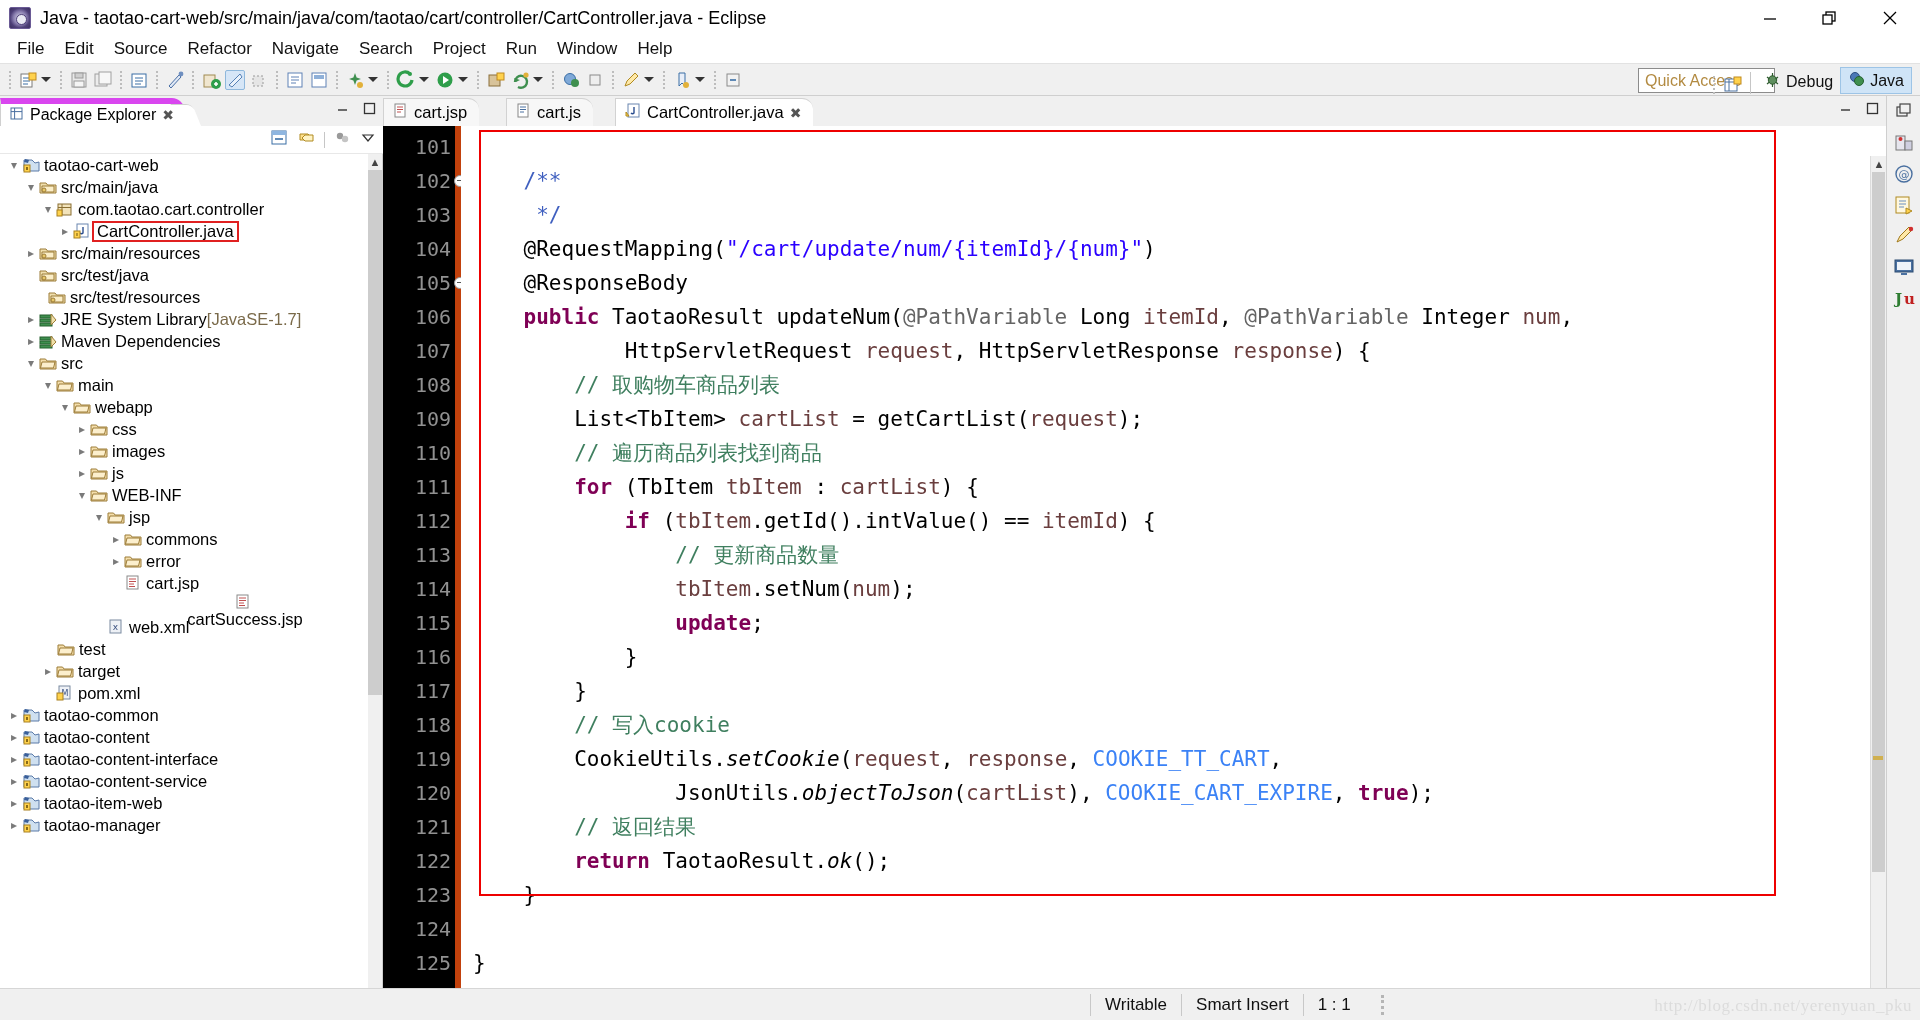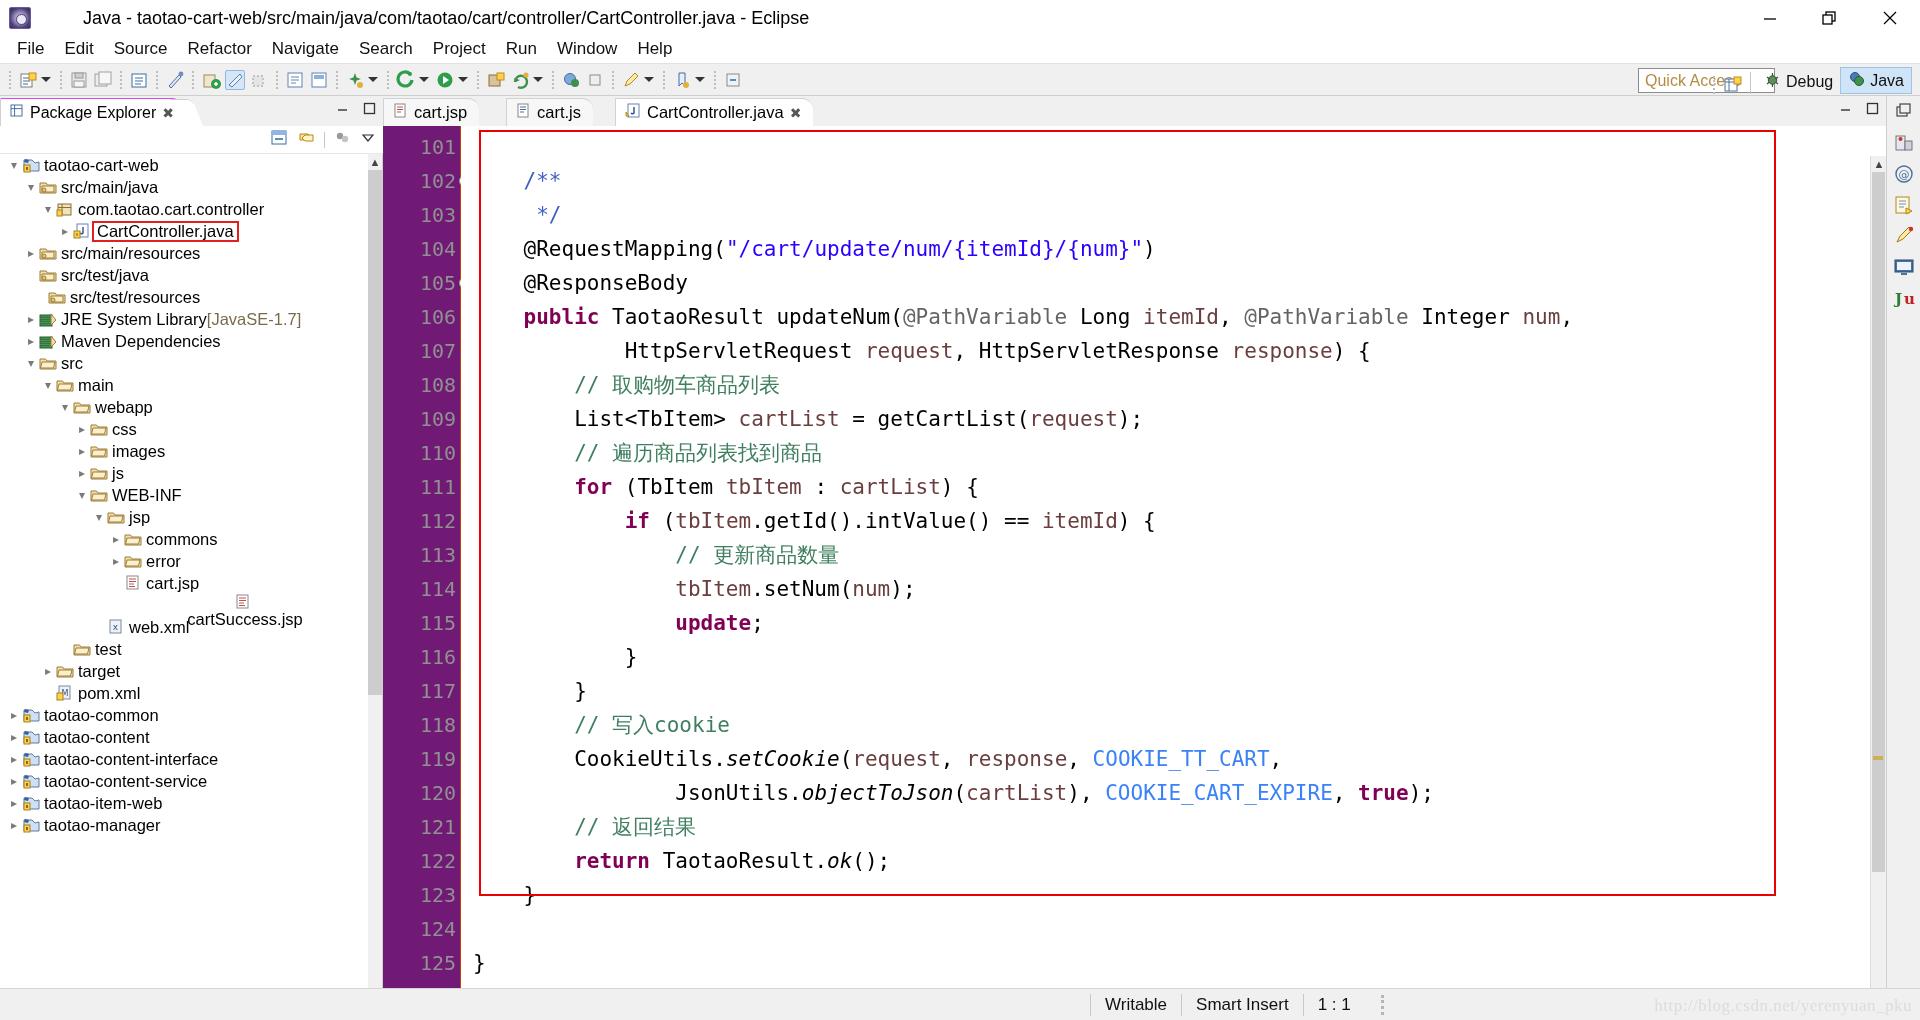--- a/index.html
+++ b/index.html
@@ -9,21 +9,20 @@
     background: #ffffff;
     overflow: hidden;
   }
   body { position: relative; }
 
   
   .titlebar {
     height: 36px; background: #ffffff;
     display: flex; align-items: center;
     position: relative;
-    gap: 43px;
   }
   .app-icon {
     width: 22px; height: 22px; margin-left: 9px; margin-right: 9px;
     background: radial-gradient(circle at 50% 50%, #d9d9e8 0%, #8a7fb0 45%, #4d3f78 70%, #3b2f5e 100%);
     border: 1px solid #6a5a95; border-radius: 2px;
     position: relative; flex: none;
   }
   .app-icon::after {
     content: ""; position: absolute; left: 6px; top: 6px;
     width: 9px; height: 9px; border-radius: 50%;
@@ -86,21 +85,21 @@
   .main { display: flex; height: 925px; position: relative; }
 
   
   .explorer { width: 383px; display: flex; flex-direction: column; background: #f5f5f5; }
   .pe-tabrow { height: 30px; position: relative; background: #f0f0f0; }
   .pe-tab {
     position: absolute; left: 0; top: 2px; height: 28px;
     display: flex; align-items: center; gap: 6px;
     padding: 0 10px 0 8px; font-size: 16px; color: #000;
     background: #ffffff;
-    border-top: 1px solid #d946ef; border-left: 1px solid #d0d0d0;
+    border-top: 6px solid #d946ef; border-left: 1px solid #d0d0d0;
     border-top-right-radius: 12px;
   }
   .pe-tab::after {
     content: ""; position: absolute; right: -14px; top: 0;
     width: 22px; height: 28px; background: #ffffff;
     border-top: 1px solid #d0d0d0;
     transform: skewX(22deg); border-top-right-radius: 6px;
   }
   .tab-x { font-size: 14px; color: #555; }
   .pe-winbtns { position: absolute; right: 6px; top: 5px; display: flex; gap: 12px; }
@@ -143,21 +142,21 @@
     position: absolute; top: 2px; height: 28px;
     display: flex; align-items: center; gap: 6px;
     padding: 0 12px 0 9px; font-size: 16.5px; color: #000;
     background: #f7f7f7; border-top: 1px solid #d2d2d2; border-left: 1px solid #d2d2d2;
     border-top-right-radius: 11px;
   }
   .ed-tab.active { background: #ffffff; }
   .ed-winbtns { position: absolute; right: 6px; top: 5px; display: flex; gap: 12px; }
   .ed-body { flex: 1; display: flex; background: #fff; position: relative; overflow: hidden; }
   .gutter {
-    width: 78px; background: #701a75; border-right: 1px solid #c2410c;
+    width: 78px; background: #000000; border-right: 6px solid #c2410c;
     padding-top: 4px; flex: none; position: relative;
   }
   .gline {
     height: 34px; line-height: 34px; text-align: right; padding-right: 4px;
     font-family: "DejaVu Sans Mono", monospace; font-size: 20px; color: #919191;
     position: relative;
   }
   .fold {
     position: absolute; right: -11px; top: 11px;
     width: 12px; height: 12px; border: 1px solid #9a9a9a;
@@ -694,21 +693,21 @@
             <span>cartSuccess.jsp</span>
           </div>
           <div class="tnode" style="padding-left: 91px;">
             <span class="twist"></span>
             <span class="tico"><svg width="18" height="16">
                 <rect x="3" y="1" width="11" height="13" fill="#eef1f6" stroke="#7a8aa0"></rect>
                 <text x="8.5" y="11" font-size="9" text-anchor="middle" fill="#3a5080" font-family="DejaVu Sans, sans-serif">x</text>
               </svg></span>
             <span>web.xml</span>
           </div>
-          <div class="tnode" style="padding-left: 57px;">
+          <div class="tnode" style="padding-left: 41px;">
             <span class="twist"></span>
             <span class="tico"><svg width="18" height="16">
                 <path d="M1 4h5.5l1.6 2H17v8H1z" fill="#f4deab" stroke="#9c7c38"></path>
                 <path d="M3 7h13l-1.5 6H1.5z" fill="#fcefcd" stroke="#9c7c38"></path>
               </svg></span>
             <span>test</span>
           </div>
           <div class="tnode" style="padding-left: 40px;">
             <span class="twist">▸</span>
             <span class="tico"><svg width="18" height="16">

